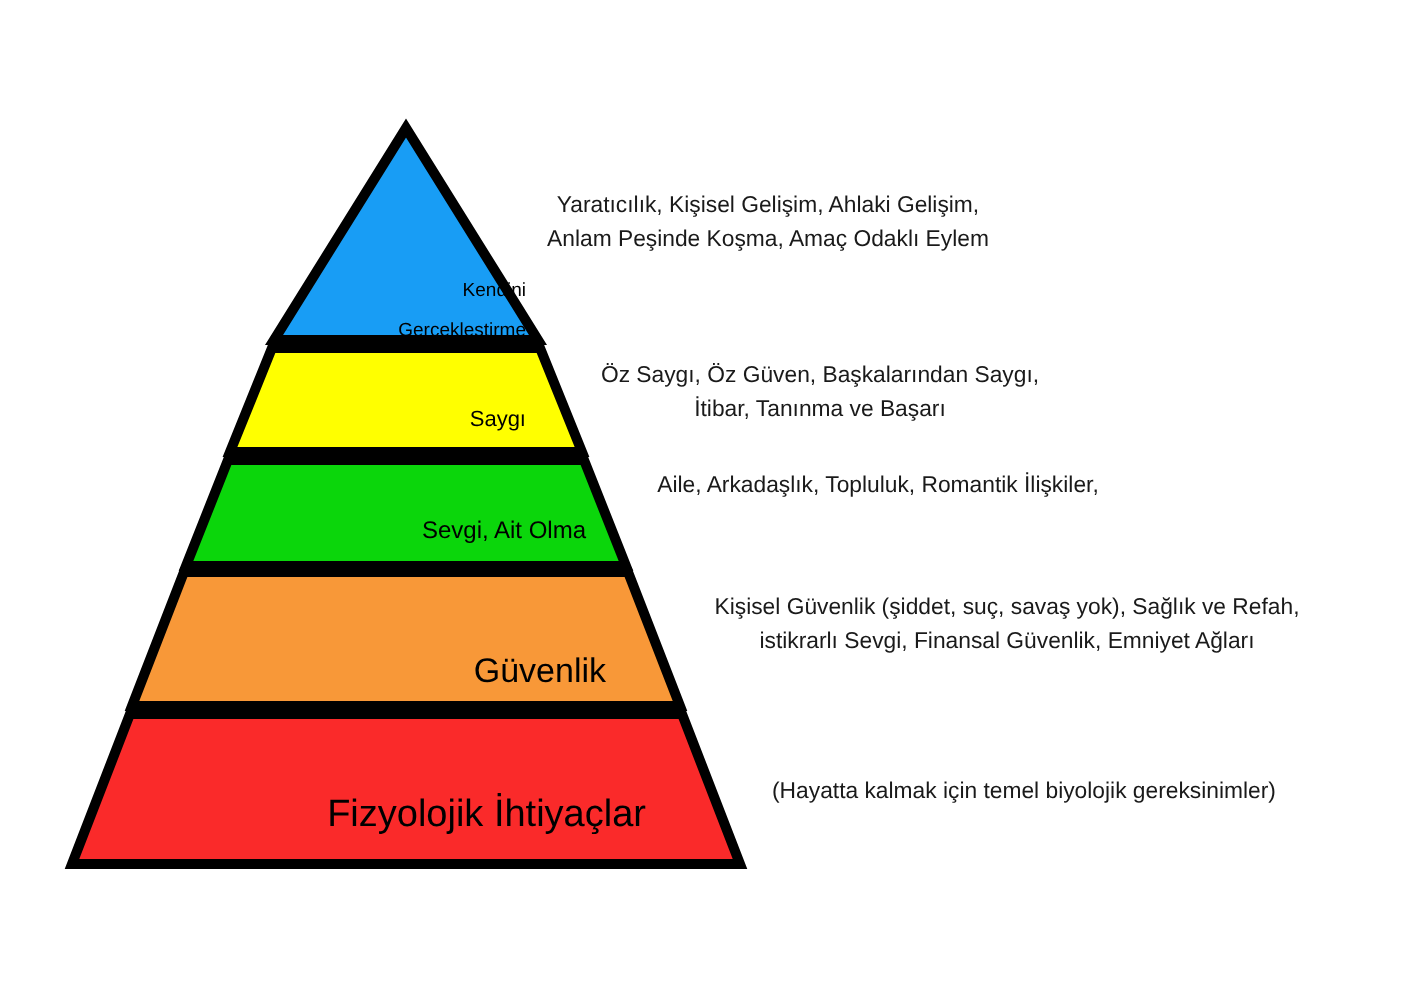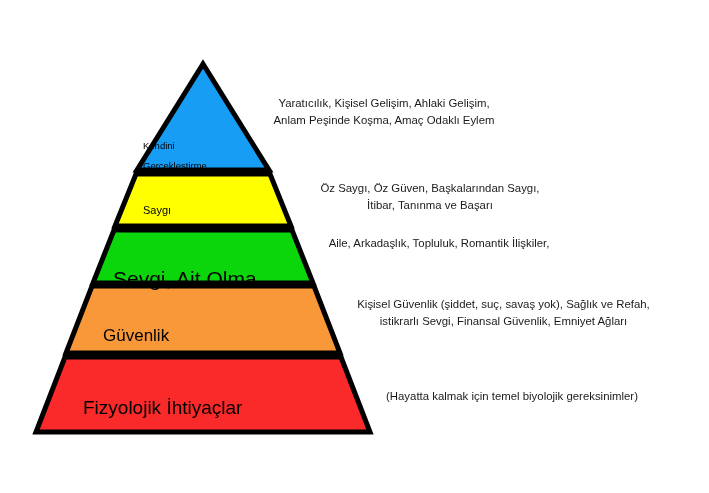--- a/index.html
+++ b/index.html
@@ -22,29 +22,29 @@
   }
   #pyramid-svg {
     position: absolute;
     left: 0;
     top: 0;
     width: 709px;
     height: 493px;
   }
   .tier-label {
     position: absolute;
-    text-align: left;
+    text-align: right;
     color: #000000;
     line-height: 1.05;
     white-space: pre-line;
     pointer-events: none;
   }
   .tier-label-0 { font-size: 9.5px; }
   .tier-label-1 { font-size: 11px; }
-  .tier-label-2 { font-size: 21px; }
+  .tier-label-2 { font-size: 12px; }
   .tier-label-3 { font-size: 17px; }
   .tier-label-4 { font-size: 19px; }
 
   .desc-block {
     position: absolute;
     color: #1a1a1a;
     font-size: 11.4px;
     line-height: 1.45;
     white-space: nowrap;
   }
@@ -95,21 +95,21 @@
 
   <div class="tier-label tier-label-3" style="left:103px; top:309px; width:200px;">
     <span>Güvenlik</span>
   </div>
 
   <div class="desc-block" style="left:234px; top:95px; width:300px;">
     <span class="desc-line indent-left">Yaratıcılık, Kişisel Gelişim, Ahlaki Gelişim,</span>
     <span class="desc-line indent-right">Anlam Peşinde Koşma, Amaç Odaklı Eylem</span>
   </div>
 
-  <div class="desc-block" style="left:283px; top:180px; width:254px;margin-left:20px;">
+  <div class="desc-block" style="left:283px; top:180px; width:254px;">
     <span class="desc-line indent-left">Öz Saygı, Öz Güven, Başkalarından Saygı,</span>
     <span class="desc-line indent-right">İtibar, Tanınma ve Başarı</span>
   </div>
 
   <div class="desc-block" style="left:311px; top:235px; width:256px;">
     <span class="desc-line indent-left">Aile, Arkadaşlık, Topluluk, Romantik İlişkiler,</span>
   </div>
 
   <div class="desc-block" style="left:322px; top:296px; width:363px;">
     <span class="desc-line indent-left">Kişisel Güvenlik (şiddet, suç, savaş yok), Sağlık ve Refah,</span>

